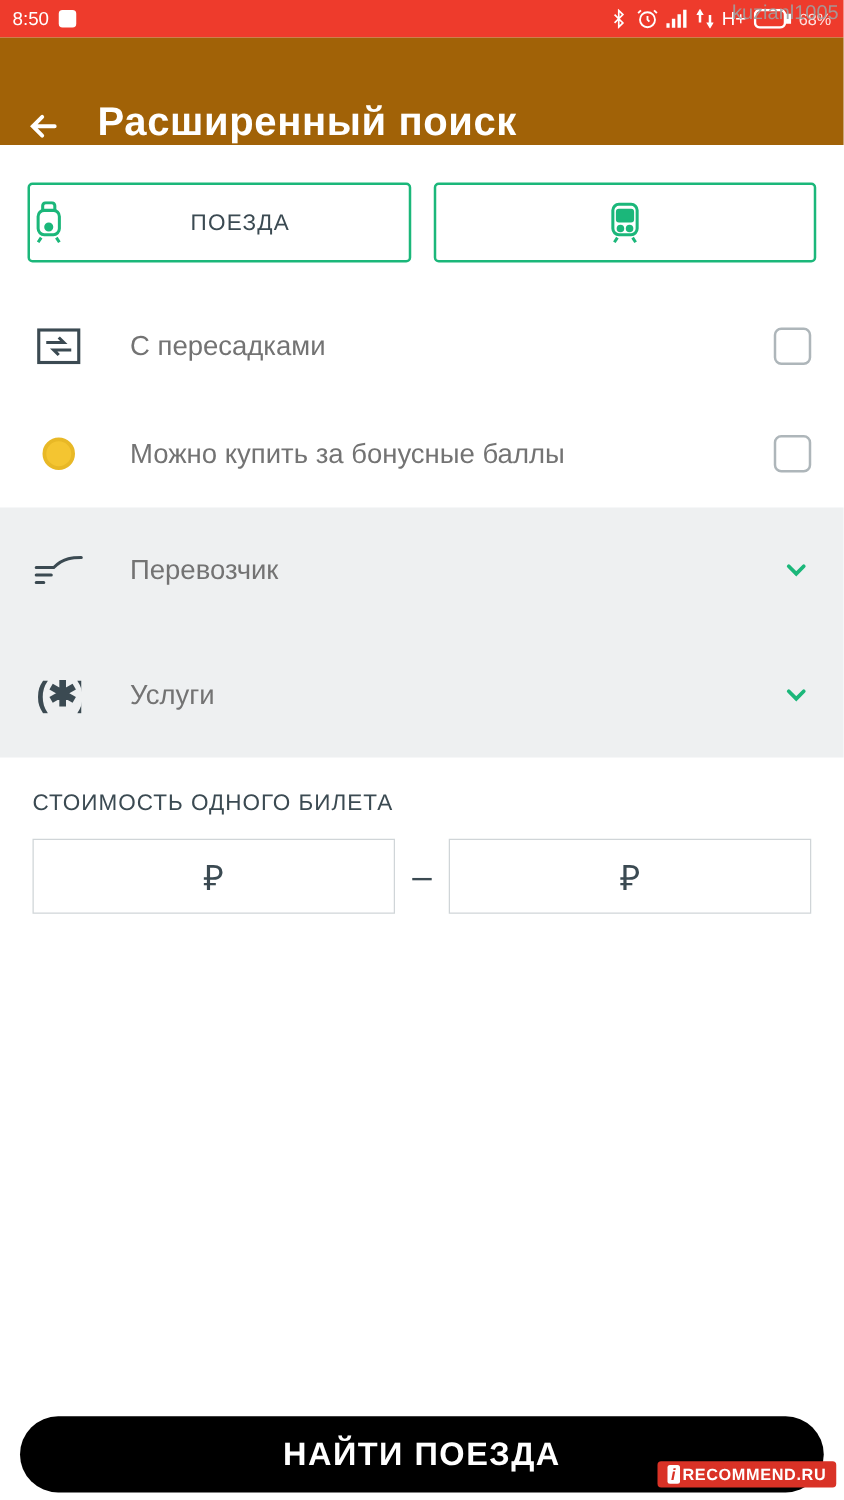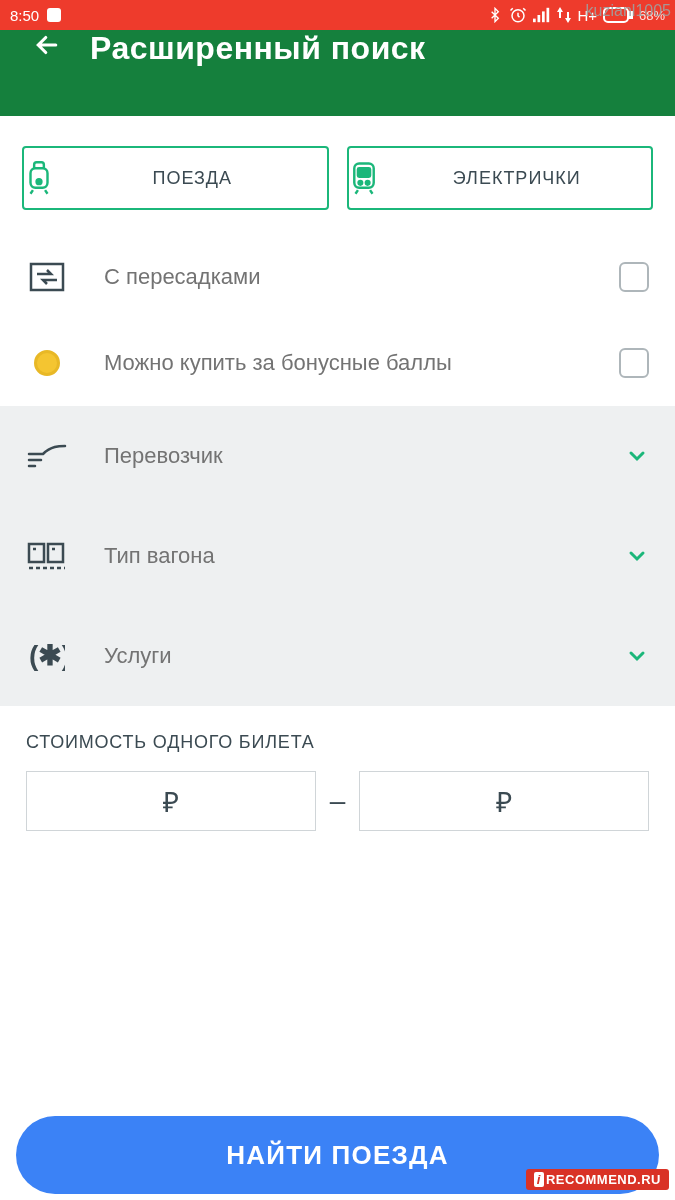--- a/index.html
+++ b/index.html
@@ -27,24 +27,24 @@
 .statusbar .txt { color: rgba(255,255,255,0.85); font-size: 13px; }
 .watermark-top {
   position: absolute;
   top: 2px; right: 4px;
   color: rgba(160,160,160,0.9);
   font-size: 16px;
   z-index: 50;
 }
 .header {
   height: 86px;
-  background: #15803d;
-  display: flex;
-  align-items: flex-start;
-  padding: 0 32px;
+  background: #a16207;
+  display: flex;
+  align-items: flex-end;
+  padding: 0 20px;
 }
 .back-arrow { margin-right: 28px; }
 .header-title {
   color: #fff;
   font-size: 32px;
   font-weight: 700;
   letter-spacing: 0.5px;
 }
 .main { background: #fff; }
 .tabs {
@@ -121,22 +121,22 @@
   justify-content: center;
   font-size: 28px;
   color: #3b4a52;
 }
 .price-dash { font-size: 28px; color: #3b4a52; }
 
 .search-btn {
   position: absolute;
   left: 16px; right: 16px;
   bottom: 6px;
-  height: 78px;
-  background: #3b82f6;
+  height: 61px;
+  background: #000000;
   border-radius: 39px;
   display: flex;
   align-items: center;
   justify-content: center;
   color: #fff;
   font-size: 26px;
   font-weight: 700;
   letter-spacing: 1.2px;
 }
 .watermark-bottom {
@@ -208,21 +208,20 @@
       <span class="tab-label">ПОЕЗДА</span>
     </div>
     <div class="tab">
       <svg width="30" height="34" viewBox="0 0 24 28" fill="none" stroke="#1bb77a" stroke-width="2">
         <rect x="4" y="2" width="16" height="20" rx="4"></rect>
           <rect x="7" y="6" width="10" height="7" rx="1" fill="#1bb77a"></rect>
           <circle cx="9" cy="18" r="1.5" fill="#1bb77a"></circle>
           <circle cx="15" cy="18" r="1.5" fill="#1bb77a"></circle>
           <path d="M7 24l-2 3M17 24l2 3"></path>
       </svg>
-      <span class="tab-label">ЭЛЕКТРИЧКИ</span>
     </div>
   </div>
 
 
   <div class="filter-row">
     <div class="filter-icon">
       <svg width="36" height="30" viewBox="0 0 36 30" fill="none" stroke="#3b4a52" stroke-width="2.5">
         <rect x="2" y="2" width="32" height="26"></rect>
           <path d="M8 12h14l-4-4M28 18H14l4 4"></path>
       </svg>
@@ -245,33 +244,20 @@
         <svg width="40" height="28" viewBox="0 0 40 28" fill="none" stroke="#3b4a52" stroke-width="2.5">
           <path d="M38 4c-6 0-14 0-22 8H2M2 18h12M2 24h6" stroke-linecap="round"></path>
         </svg>
       </div>
       <div class="filter-label muted">Перевозчик</div>
       <svg class="chevron" width="24" height="24" viewBox="0 0 24 24" fill="none" stroke="#1bb77a" stroke-width="3" stroke-linecap="round">
           <path d="M6 9l6 6 6-6"></path>
         </svg>
     </div>
 
-    <div class="filter-row">
-      <div class="filter-icon">
-        <svg width="40" height="32" viewBox="0 0 40 32" fill="none" stroke="#3b4a52" stroke-width="2.5">
-          <rect x="2" y="4" width="15" height="18"></rect>
-            <rect x="21" y="4" width="15" height="18"></rect>
-            <path d="M6 9h3M25 9h3M2 28h36" stroke-dasharray="4 3"></path>
-        </svg>
-      </div>
-      <div class="filter-label muted">Тип вагона</div>
-      <svg class="chevron" width="24" height="24" viewBox="0 0 24 24" fill="none" stroke="#1bb77a" stroke-width="3" stroke-linecap="round">
-          <path d="M6 9l6 6 6-6"></path>
-        </svg>
-    </div>
 
     <div class="filter-row">
       <div class="filter-icon">
         <svg width="36" height="30" viewBox="0 0 36 30">
           <text x="0" y="24" font-size="28" font-weight="700" fill="#3b4a52">(✱)</text>
         </svg>
       </div>
       <div class="filter-label muted">Услуги</div>
       <svg class="chevron" width="24" height="24" viewBox="0 0 24 24" fill="none" stroke="#1bb77a" stroke-width="3" stroke-linecap="round">
           <path d="M6 9l6 6 6-6"></path>

